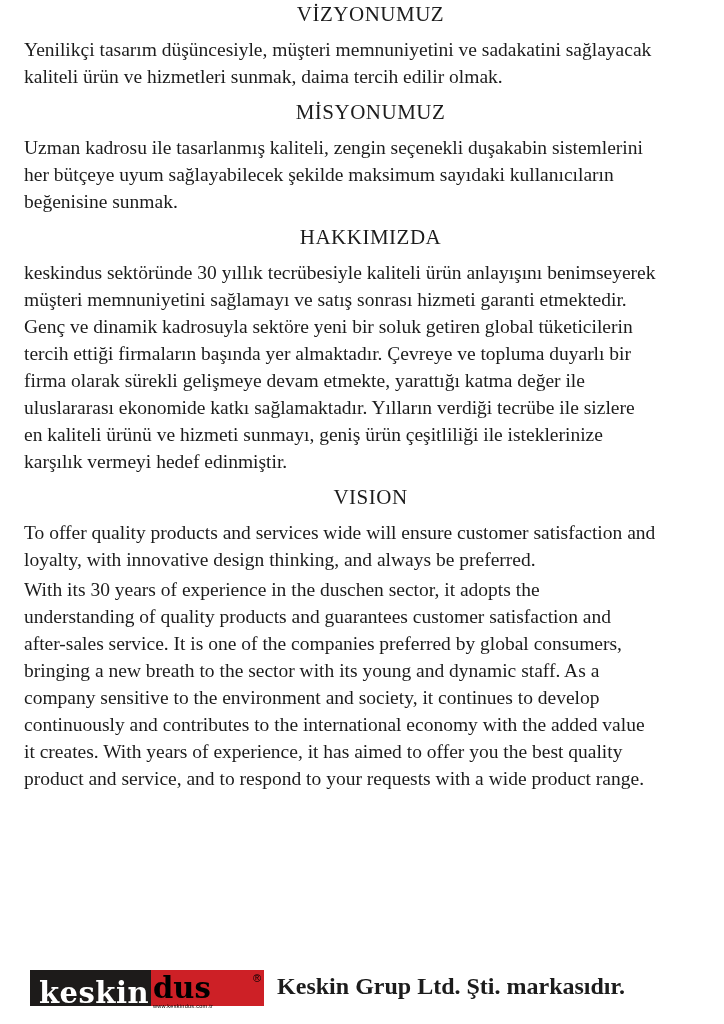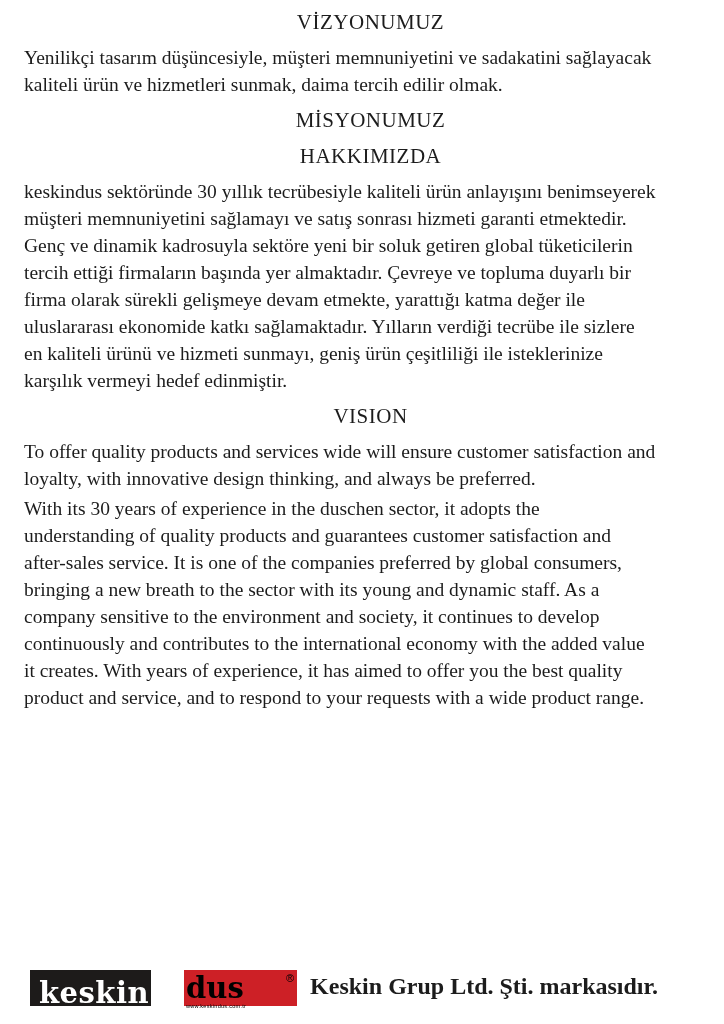--- a/index.html
+++ b/index.html
@@ -9,21 +9,20 @@
   }
   .page {
     position: relative;
     width: 724px;
     height: 1024px;
     background: var(--page-bg, #ffffff);
     color: var(--text-color, #1c1c1c);
     font-family: "Liberation Serif", "DejaVu Serif", serif;
     overflow: hidden;
     box-sizing: border-box;
-    padding-top: 8px;
   }
   .content {
     padding-left: 21px;
     padding-right: 4px;
   }
   .section-heading {
     font-size: 21px;
     line-height: 28px;
     font-weight: normal;
     text-align: center;
@@ -45,21 +44,20 @@
     position: absolute;
     left: 30px;
     top: 970px;
     display: flex;
     align-items: flex-end;
     gap: 13px;
   }
   .logo {
     display: flex;
     height: 36px;
-    gap: 33px;
   }
   .logo-black {
     background: var(--logo-black, #1d1b1a);
     color: #ffffff;
     font-family: "DejaVu Serif", serif;
     font-weight: bold;
     font-size: 29px;
     line-height: 47px;
     padding: 0 2px 0 9px;
     letter-spacing: 0.5px;
@@ -112,20 +110,23 @@
   <div class="content">
 
     <section>
       <h2 class="section-heading">VİZYONUMUZ</h2>
       <p class="section-paragraph">Yenilikçi tasarım düşüncesiyle, müşteri memnuniyetini ve sadakatini sağlayacak
 kaliteli ürün ve hizmetleri sunmak, daima tercih edilir olmak.</p>
     </section>
 
     <section>
       <h2 class="section-heading">MİSYONUMUZ</h2>
+      <p class="section-paragraph">Uzman kadrosu ile tasarlanmış kaliteli, zengin seçenekli duşakabin sistemlerini
+her bütçeye uyum sağlayabilecek şekilde maksimum sayıdaki kullanıcıların
+beğenisine sunmak.</p>
     </section>
 
     <section>
       <h2 class="section-heading">HAKKIMIZDA</h2>
       <p class="section-paragraph">keskindus sektöründe 30 yıllık tecrübesiyle kaliteli ürün anlayışını benimseyerek
 müşteri memnuniyetini sağlamayı ve satış sonrası hizmeti garanti etmektedir.
 Genç ve dinamik kadrosuyla sektöre yeni bir soluk getiren global tüketicilerin
 tercih ettiği firmaların başında yer almaktadır. Çevreye ve topluma duyarlı bir
 firma olarak sürekli gelişmeye devam etmekte, yarattığı katma değer ile
 uluslararası ekonomide katkı sağlamaktadır. Yılların verdiği tecrübe ile sizlere

